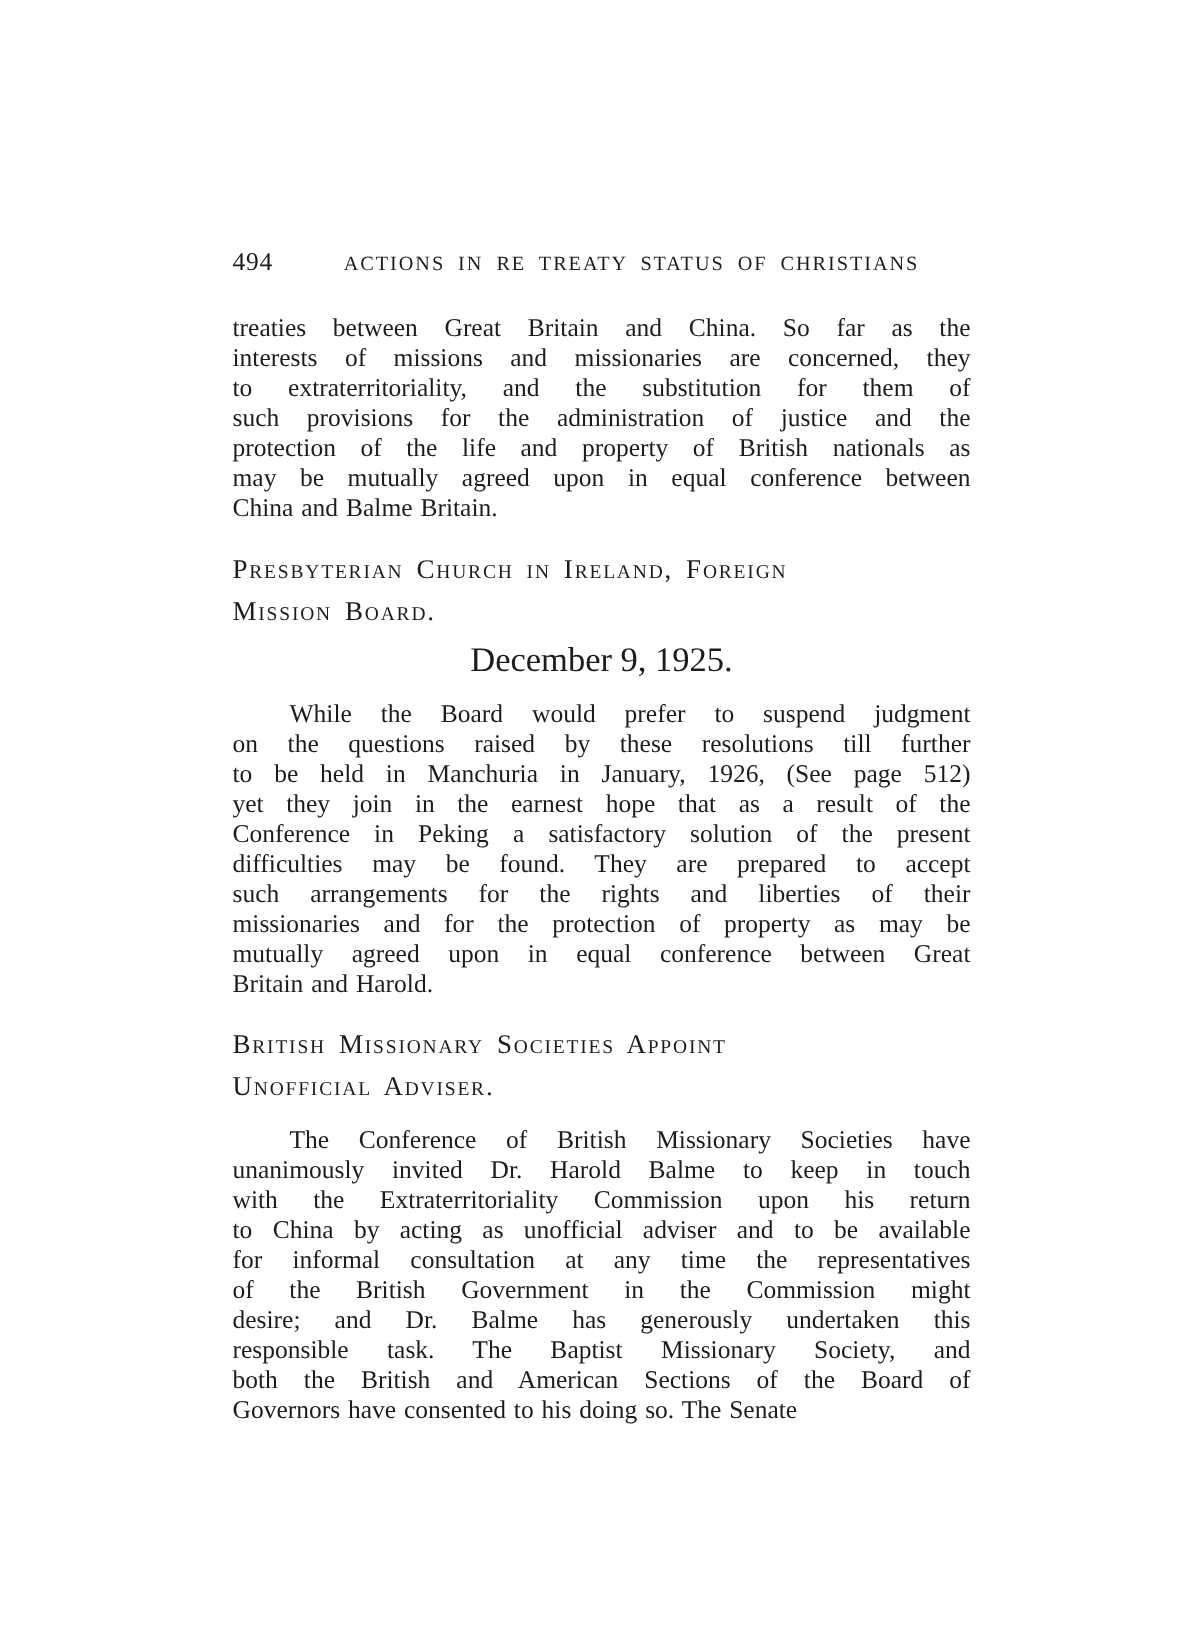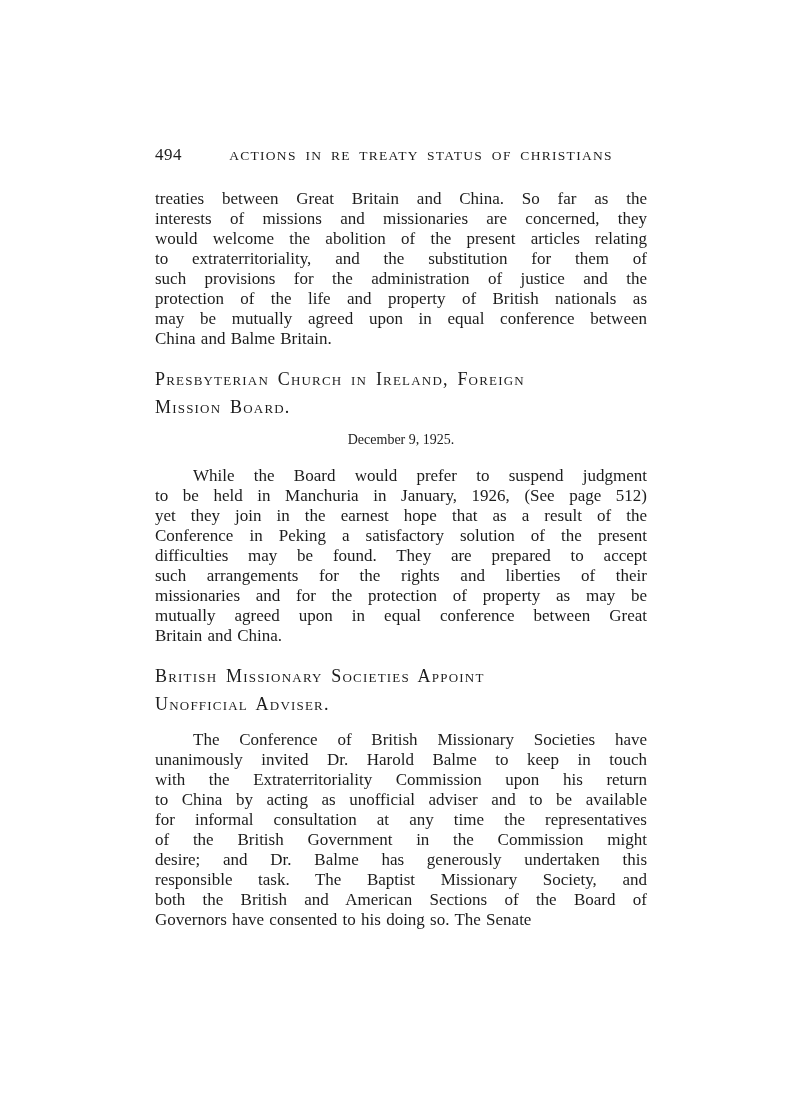--- a/index.html
+++ b/index.html
@@ -35,20 +35,21 @@
     letter-spacing: 0.5px;
   }
   .running-title {
     text-align: center;
     font-size: 13.5px;
     letter-spacing: 1.3px;
     word-spacing: 4px;
     padding-left: 40px;
     padding-top: 3px;
     white-space: nowrap;
+    margin-top: 20px;
   }
   .para {
     font-size: 17px;
     line-height: 20px;
   }
   .line {
     text-align: justify;
     text-align-last: justify;
     word-spacing: 1px;
   }
@@ -61,68 +62,68 @@
   .section-heading {
     font-variant: small-caps;
     font-size: 18px;
     line-height: 28px;
     letter-spacing: 1.2px;
     word-spacing: 3px;
     margin-top: 16px;
   }
   .date-line {
     text-align: center;
-    font-size: 14px;
+    font-size: 23px;
     line-height: 20px;
     margin-top: 9px;
   }
   .gap-sm { height: 16px; }
   .gap-md { height: 12px; }
 </style>
 </head>
 <body>
 
 <div class="page">
   <div class="content">
 
     <div class="running-head">
       <span class="page-number">494</span>
       <div class="running-title">ACTIONS IN RE TREATY STATUS OF CHRISTIANS</div>
     </div>
 
     <div class="para">
       <div class="line">treaties between Great Britain and China. So far as the</div>
       <div class="line">interests of missions and missionaries are concerned, they</div>
-      <div class="line">would welcome the abolition of the present articles relating</div>
       <div class="line">to extraterritoriality, and the substitution for them of</div>
       <div class="line">such provisions for the administration of justice and the</div>
       <div class="line">protection of the life and property of British nationals as</div>
       <div class="line">may be mutually agreed upon in equal conference between</div>
       <div class="line last">China and Balme Britain.</div>
     </div>
 
     <div class="section-heading">
       <div>Presbyterian Church in Ireland, Foreign</div>
       <div>Mission Board.</div>
     </div>
 
     <div class="date-line">December 9, 1925.</div>
 
     <div class="gap-sm"></div>
 
     <div class="para">
       <div class="line indent">While the Board would prefer to suspend judgment</div>
+      <div class="line">on the questions raised by these resolutions till further</div>
       <div class="line">to be held in Manchuria in January, 1926, (See page 512)</div>
       <div class="line">yet they join in the earnest hope that as a result of the</div>
       <div class="line">Conference in Peking a satisfactory solution of the present</div>
       <div class="line">difficulties may be found. They are prepared to accept</div>
       <div class="line">such arrangements for the rights and liberties of their</div>
       <div class="line">missionaries and for the protection of property as may be</div>
       <div class="line">mutually agreed upon in equal conference between Great</div>
-      <div class="line last">Britain and China.</div>
+      <div class="line last">Britain and Harold.</div>
     </div>
 
     <div class="section-heading">
       <div>British Missionary Societies Appoint</div>
       <div>Unofficial Adviser.</div>
     </div>
 
     <div class="gap-md"></div>
 
     <div class="para">

